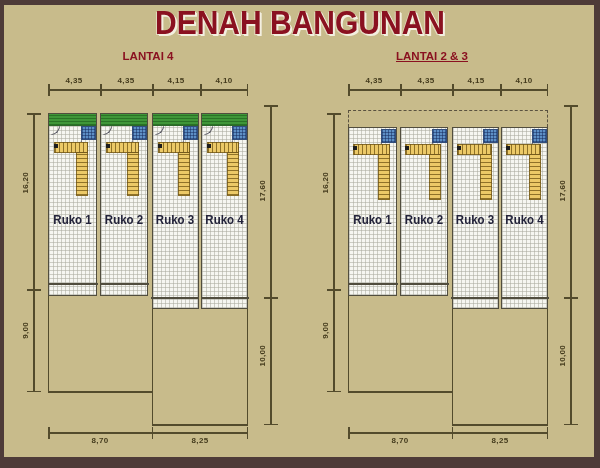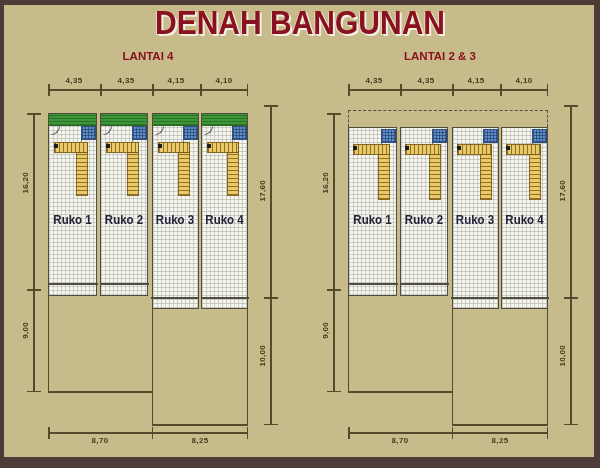--- a/index.html
+++ b/index.html
@@ -153,21 +153,21 @@
       <div class="ln" style="left:48px;top:432px;width:200px;height:1.5px"></div>
       <div class="ln" style="left:48px;top:427px;width:1.5px;height:12px"></div>
       <div class="ln" style="left:151.5px;top:427px;width:1.5px;height:12px"></div>
       <div class="ln" style="left:246.5px;top:427px;width:1.5px;height:12px"></div>
       <div class="dimtext" style="left:48px;top:436px;width:104px">8,70</div>
       <div class="dimtext" style="left:152px;top:436px;width:96px">8,25</div>
     </div>
   </div>
 
   <div>
-    <div class="floor-label" style="left:340px;">LANTAI 2 &amp; 3</div>
+    <div class="floor-label" style="left:332px;text-decoration:underline;">LANTAI 2 &amp; 3</div>
 
     <div>
       <div class="ln" style="left:348px;top:89px;width:200px;height:1.5px"></div>
       <div class="ln" style="left:348px;top:84px;width:1.5px;height:12px"></div>
       <div class="ln" style="left:400px;top:84px;width:1.5px;height:12px"></div>
       <div class="ln" style="left:452px;top:84px;width:1.5px;height:12px"></div>
       <div class="ln" style="left:500px;top:84px;width:1.5px;height:12px"></div>
       <div class="ln" style="left:546.5px;top:84px;width:1.5px;height:12px"></div>
       <div class="dimtext" style="left:348px;top:76px;width:52px">4,35</div>
       <div class="dimtext" style="left:400px;top:76px;width:52px">4,35</div>

